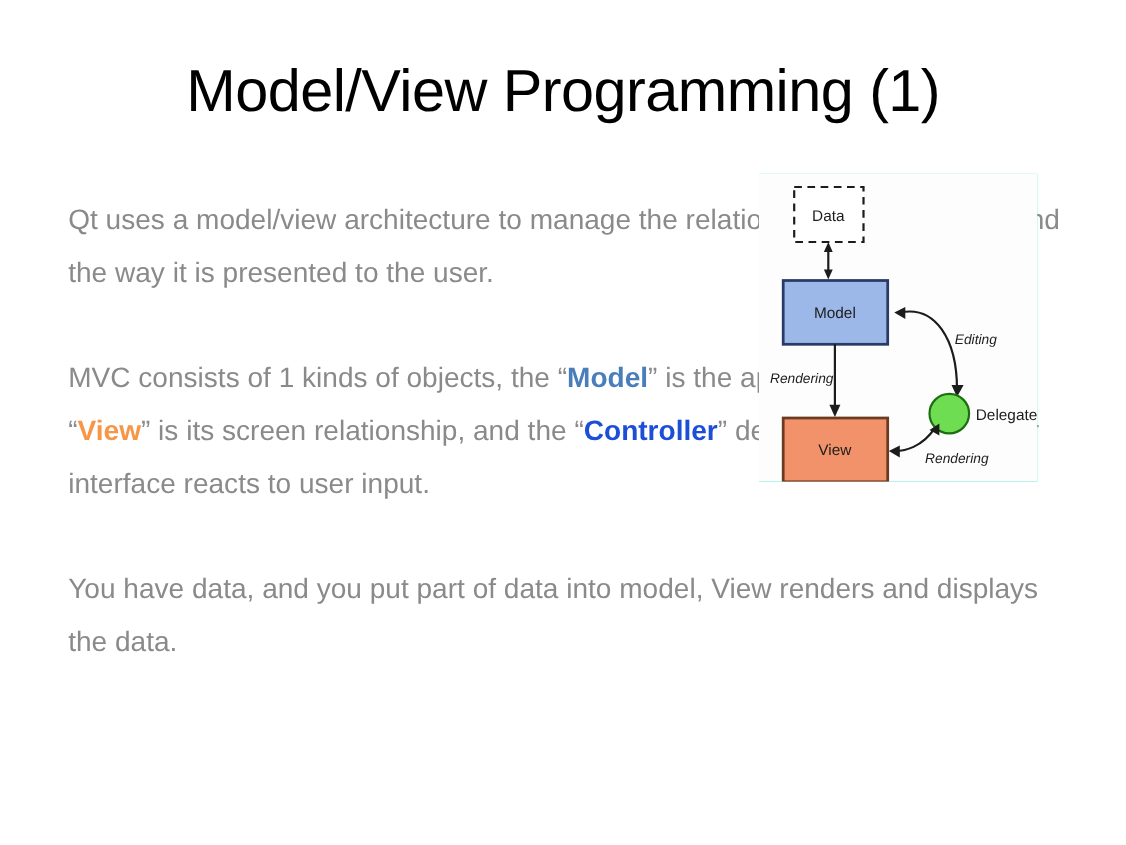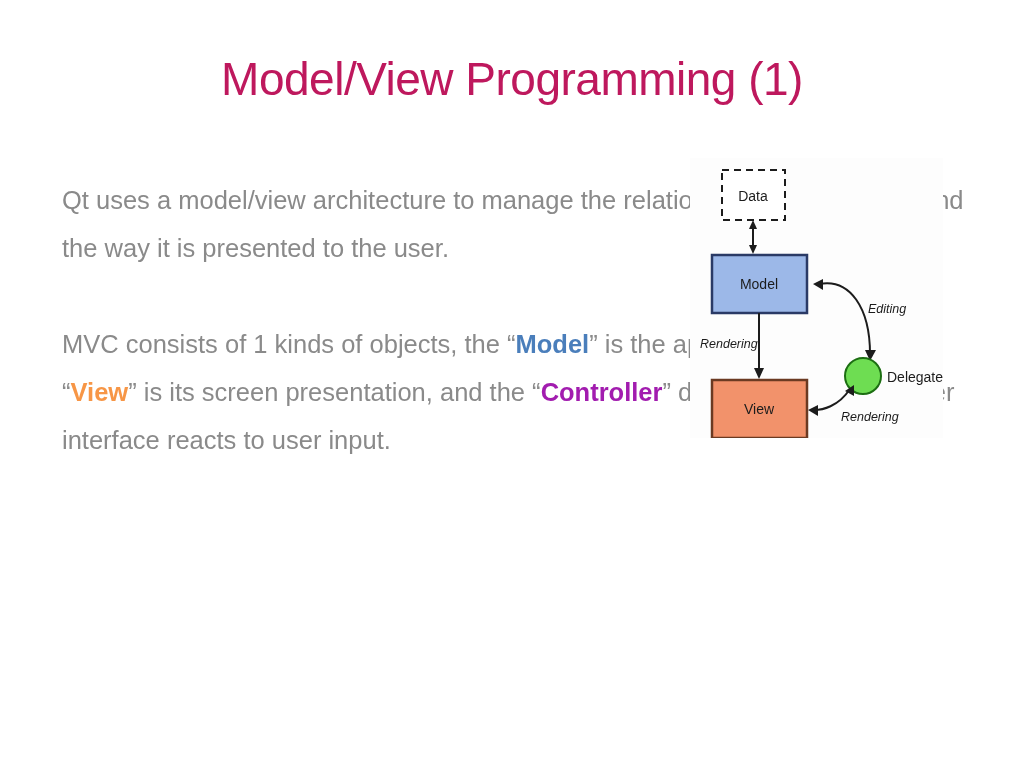--- a/index.html
+++ b/index.html
@@ -23,24 +23,24 @@
     background: #ffffff;
   }
 
   
   #slide-title {
     position: absolute;
     left: 0;
     top: 52px;
     width: 1024px;
     text-align: center;
-    font-size: 46px;
+    font-size: 54px;
     font-weight: 400;
     letter-spacing: -0.5px;
-    color: #be185d;
+    color: #000000;
     font-family: "Liberation Sans", sans-serif;
     white-space: nowrap;
   }
 
   
   #body-text {
     position: absolute;
     left: 62px;
     top: 176px;
     width: 920px;
@@ -58,21 +58,21 @@
   }
   .kw-model {
     color: #4A7EBB;
     font-weight: bold;
   }
   .kw-view {
     color: #F79646;
     font-weight: bold;
   }
   .kw-controller {
-    color: #a21caf;
+    color: #1d4ed8;
     font-weight: bold;
   }
 
   
   #diagram {
     position: absolute;
     left: 690px;
     top: 158px;
     width: 253px;
     height: 280px;
@@ -100,24 +100,25 @@
 <div id="slide">
 
   <div id="slide-title">Model/View Programming (1)</div>
 
   <div id="body-text">
 
     <p>Qt uses a model/view architecture to manage the relationship between data and the way it is presented to the user.</p>
 
     <div class="para-gap"></div>
 
-    <p><span>MVC consists of 1 kinds of objects, the “</span><span class="kw-model">Model</span><span>” is the application object, the “</span><span class="kw-view">View</span><span>” is its screen presentation, and the “</span><span class="kw-controller">Controller</span><span>” defines the way the user interface reacts to user input.</span></p>
+    <p><span>MVC consists of 1 kinds of objects, the “</span><span class="kw-model">Model</span><span>” is the application object, the “</span><span class="kw-view">View</span><span>” is its screen relationship, and the “</span><span class="kw-controller">Controller</span><span>” defines the way the user interface reacts to user input.</span></p>
 
     <div class="para-gap"></div>
 
+    <p>You have data, and you put part of data into model, View renders and displays the data.</p>
 
   </div>
 
   <div id="diagram">
     <svg width="253" height="280" viewBox="0 0 253 280" xmlns="http://www.w3.org/2000/svg">
 
       <rect x="0" y="0" width="253" height="280" fill="#fdfdfd"></rect>
 
       <rect x="32" y="12" width="63" height="50" fill="#ffffff" stroke="#1c1c1c" stroke-width="2" stroke-dasharray="7,5"></rect>
       <text class="dgm-label" x="63" y="43" text-anchor="middle">Data</text>

